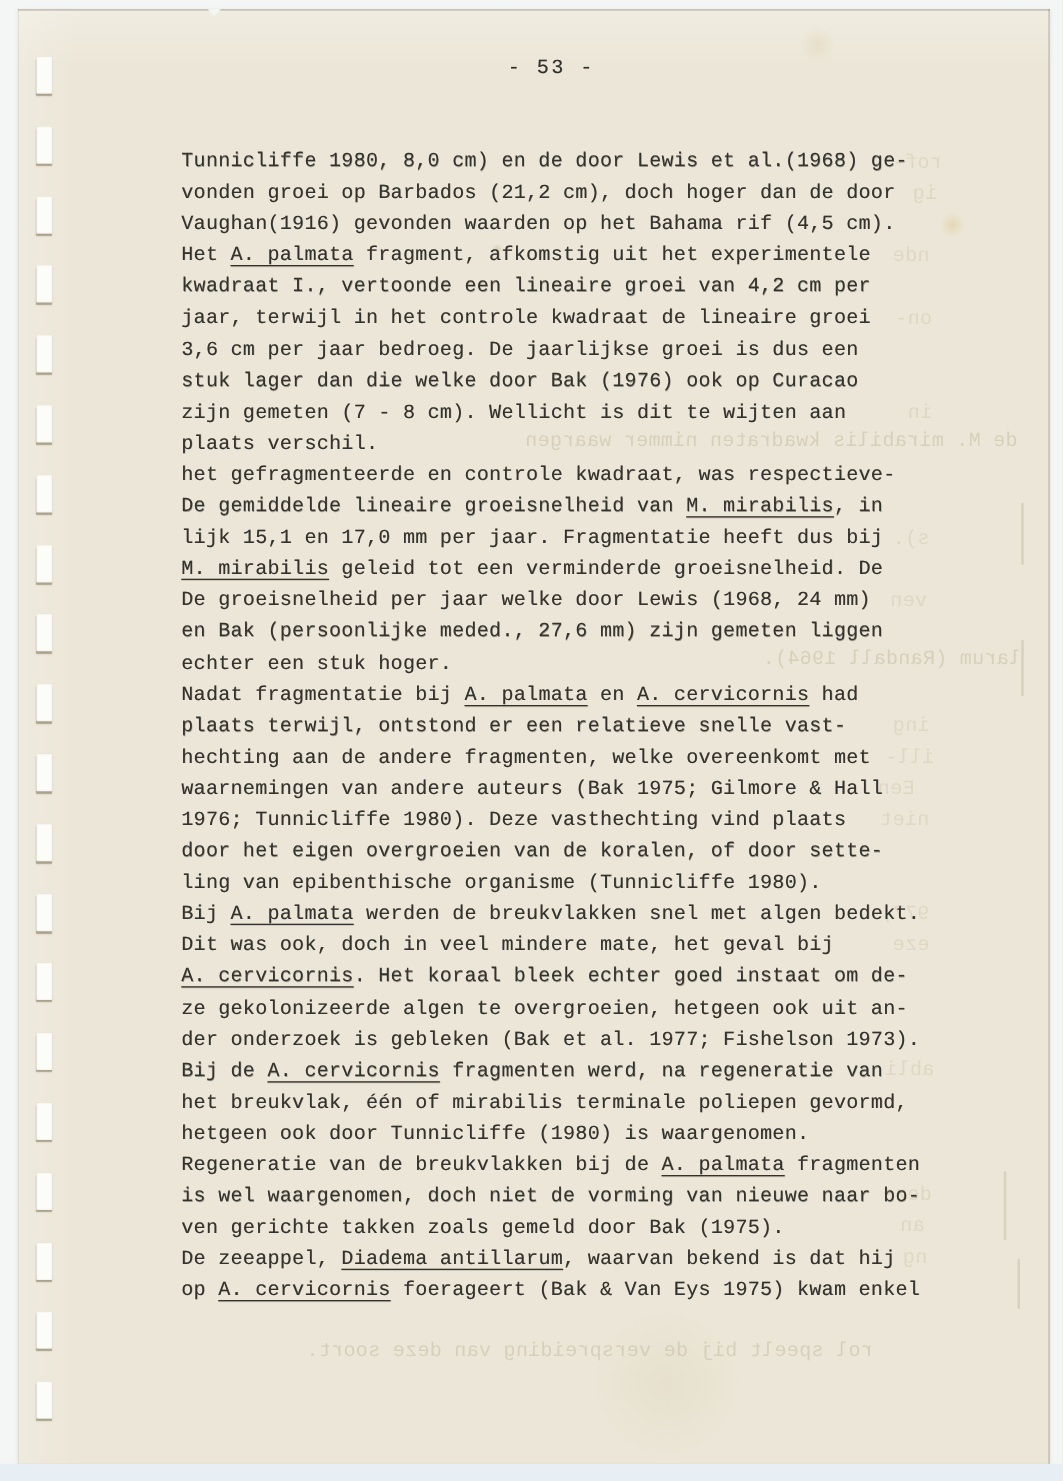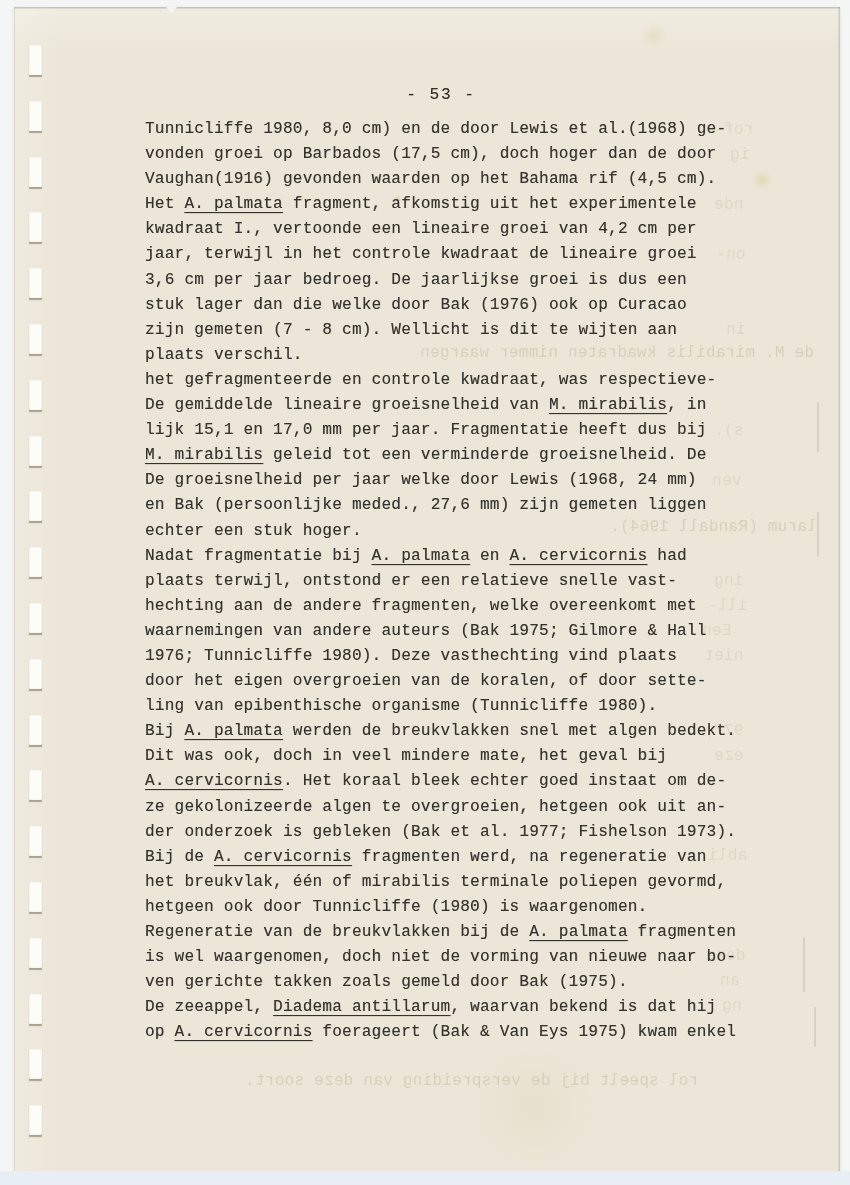--- a/index.html
+++ b/index.html
@@ -40,21 +40,20 @@
     box-shadow:
       0 2px 1px -0.5px rgba(115,104,74,0.55),
       inset 0 0 1px rgba(198,190,163,0.9);
   }
   .page-number{
     position:absolute;top:38px;left:0;right:0;
     text-align:center;padding-left:28px;
     font-size:16px;letter-spacing:2px;
     color:#33312c;
     text-shadow:0.3px 0.3px 0.2px rgba(52,50,45,0.5);
-    margin-top:41px;
   }
   .body-text{
     position:absolute;left:131px;top:110px;width:640px;
     font-size:16px;line-height:25.1px;letter-spacing:0.25px;
     color:#34322d;
     text-shadow:0.3px 0.3px 0.2px rgba(52,50,45,0.45);
   }
   .tline{white-space:pre;height:25.1px;}
   .u{
     text-decoration:underline;
@@ -125,21 +124,21 @@
       <div class="ghost frag" style="left: 692px; top: 937px;">deze</div>
       <div class="ghost frag" style="left: 706px; top: 962px;">an</div>
       <div class="ghost frag" style="left: 708px; top: 987px;">ng</div>
       <div class="gmark" style="left: 803px; top: 395px; height: 50px;"></div>
       <div class="gmark" style="left: 803px; top: 505px; height: 45px;"></div>
       <div class="gmark" style="left: 789px; top: 930px; height: 55px;"></div>
       <div class="gmark" style="left: 800px; top: 1000px; height: 40px;"></div>
     </div>
   <div class="body-text">
       <div class="tline"><span>Tunnicliffe 1980, 8,0 cm) en de door Lewis et al.(1968) ge-</span></div>
-      <div class="tline"><span>vonden groei op Barbados (17,5 cm), doch hoger dan de door</span></div>
+      <div class="tline"><span>vonden groei op Barbados (21,2 cm), doch hoger dan de door</span></div>
       <div class="tline"><span>Vaughan(1916) gevonden waarden op het Bahama rif (4,5 cm).</span></div>
       <div class="tline"><span>Het </span><span class="u">A. palmata</span><span> fragment, afkomstig uit het experimentele</span></div>
       <div class="tline"><span>kwadraat I., vertoonde een lineaire groei van 4,2 cm per</span></div>
       <div class="tline"><span>jaar, terwijl in het controle kwadraat de lineaire groei</span></div>
       <div class="tline"><span>3,6 cm per jaar bedroeg. De jaarlijkse groei is dus een</span></div>
       <div class="tline"><span>stuk lager dan die welke door Bak (1976) ook op Curacao</span></div>
       <div class="tline"><span>zijn gemeten (7 - 8 cm). Wellicht is dit te wijten aan</span></div>
       <div class="tline"><span>plaats verschil.</span></div>
       <div class="tline"><span>het gefragmenteerde en controle kwadraat, was respectieve-</span></div>
       <div class="tline"><span>De gemiddelde lineaire groeisnelheid van </span><span class="u">M. mirabilis</span><span>, in</span></div>

